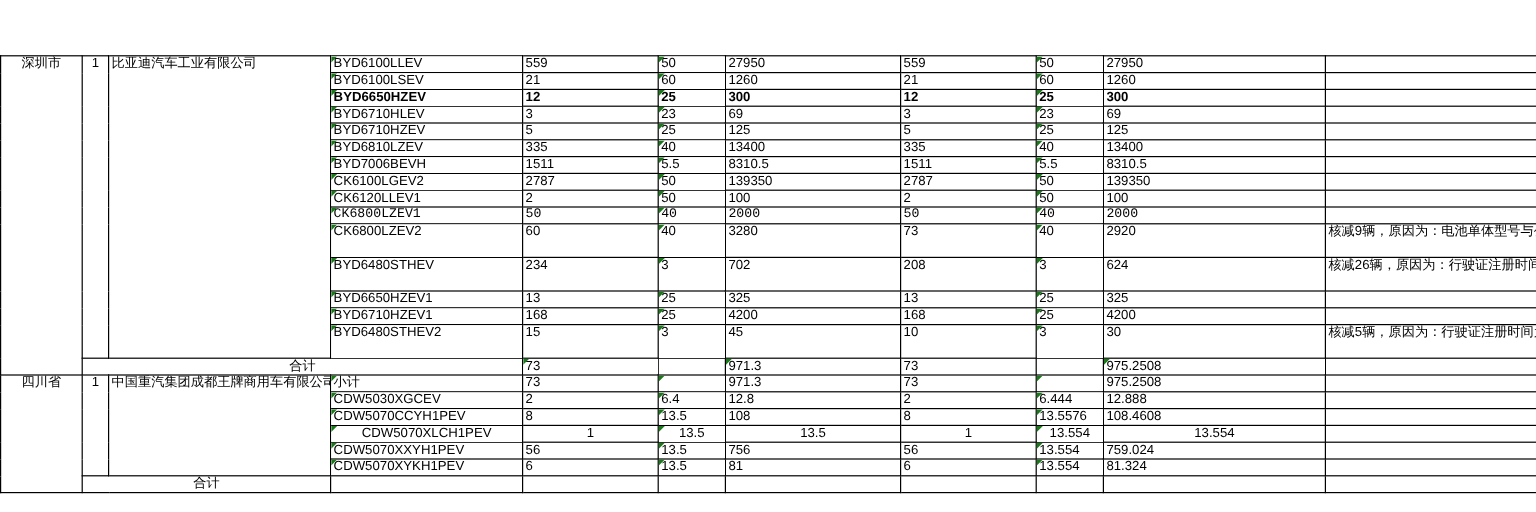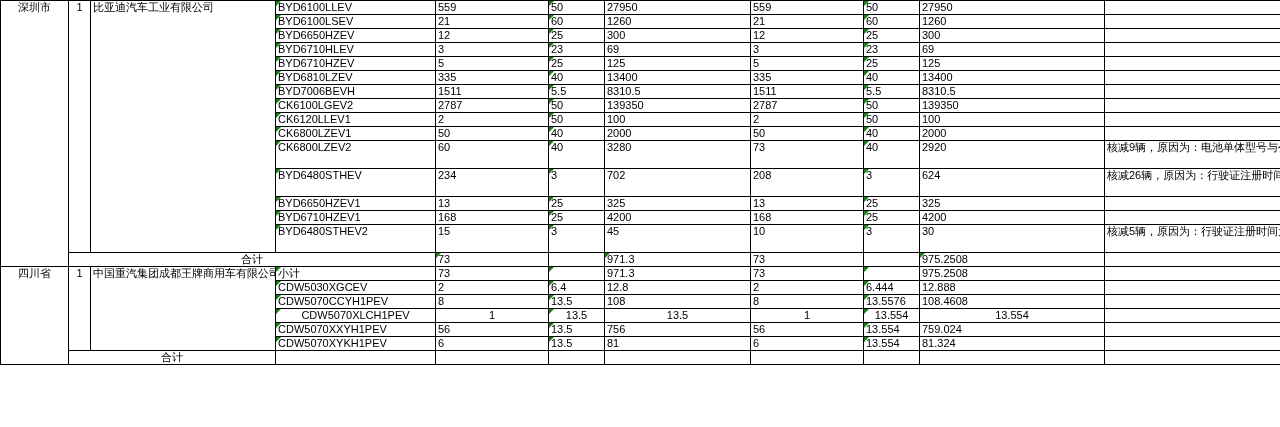--- a/index.html
+++ b/index.html
@@ -16,20 +16,21 @@
   #sheet {
     position: relative;
     width: 1280px;
     height: 427px;
     overflow: hidden;
   }
   table.grid {
     border-collapse: collapse;
     table-layout: fixed;
     width: 1280px;
+    margin-top: 46px;
   }
   table.grid td {
     border: 1px solid #000000;
     padding: 0 2px;
     font-size: 11px;
     line-height: 12px;
     vertical-align: top;
     overflow: hidden;
     white-space: nowrap;
     background: #ffffff;
@@ -91,21 +92,21 @@
           <td>21</td>
           <td class="marker">60</td>
           <td>1260</td>
           <td>21</td>
           <td class="marker">60</td>
           <td>1260</td>
           <td class="wrap"></td>
           <td></td>
           <td></td>
         </tr>
-        <tr style="height: 14px;">
+        <tr style="height: 14px; font-weight: bold;">
           <td class="marker">BYD6650HZEV</td>
           <td>12</td>
           <td class="marker">25</td>
           <td>300</td>
           <td>12</td>
           <td class="marker">25</td>
           <td>300</td>
           <td class="wrap"></td>
           <td></td>
           <td></td>
@@ -175,21 +176,21 @@
           <td>2</td>
           <td class="marker">50</td>
           <td>100</td>
           <td>2</td>
           <td class="marker">50</td>
           <td>100</td>
           <td class="wrap"></td>
           <td></td>
           <td></td>
         </tr>
-        <tr style="height: 14px;">
+        <tr style="height: 14px; font-family: Liberation Mono, monospace;">
           <td class="marker">CK6800LZEV1</td>
           <td>50</td>
           <td class="marker">40</td>
           <td>2000</td>
           <td>50</td>
           <td class="marker">40</td>
           <td>2000</td>
           <td class="wrap"></td>
           <td></td>
           <td></td>

